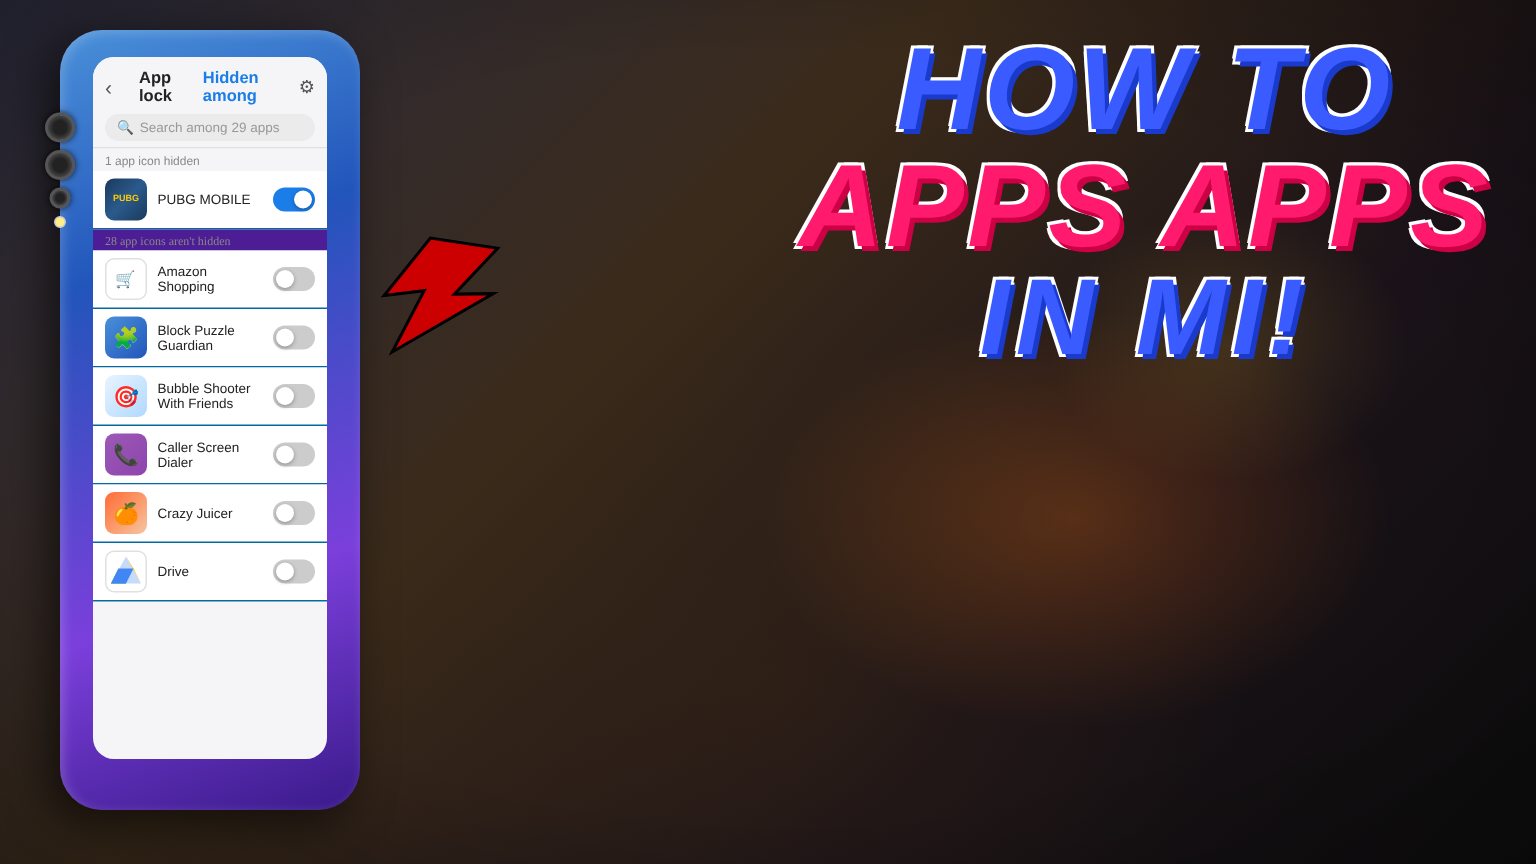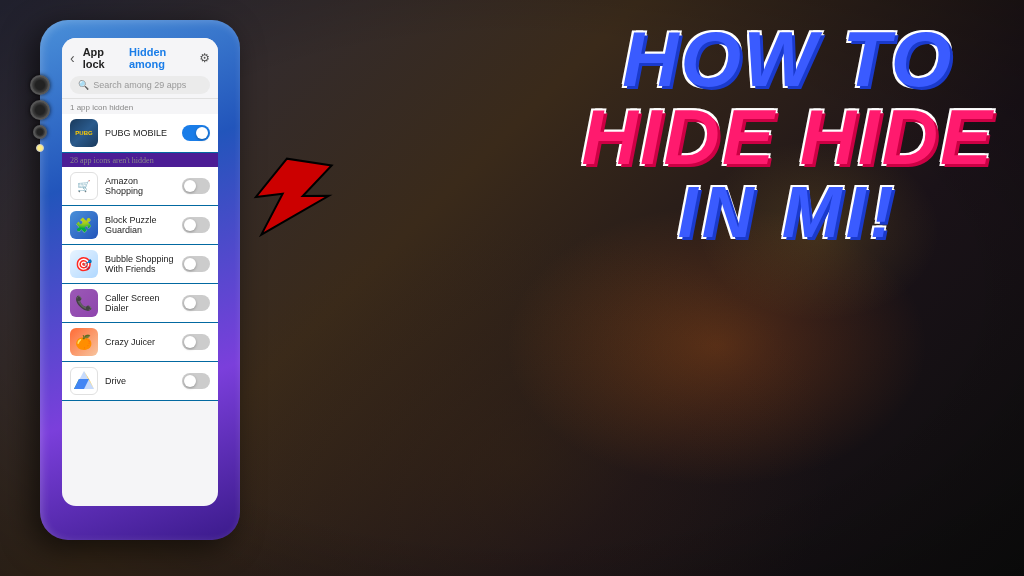--- a/index.html
+++ b/index.html
@@ -139,21 +139,21 @@
     .nav-back {
       font-size: 14px;
       color: #555;
       cursor: pointer;
     }
 
     .nav-title {
       font-size: 11px;
       font-weight: 600;
       color: #222;
-      margin-left: 4px;
+      margin-left: 14px;
     }
 
     .nav-hidden {
       font-size: 11px;
       color: #1a7de8;
       font-weight: 600;
       margin-left: 2px;
     }
 
     .nav-settings {
@@ -432,21 +432,21 @@
         <span class="app-name">Block Puzzle Guardian</span>
         <div class="toggle off">
           <div class="toggle-knob"></div>
         </div>
       </div>
 
       <div class="app-item">
         <div class="app-icon bubble">
           <span style="font-size:14px;">🎯</span>
         </div>
-        <span class="app-name">Bubble Shopping With Friends</span>
+        <span class="app-name">Bubble Shooter With Friends</span>
         <div class="toggle off">
           <div class="toggle-knob"></div>
         </div>
       </div>
 
       <div class="app-item">
         <div class="app-icon caller">
           <span style="font-size:14px;">📞</span>
         </div>
         <span class="app-name">Caller Screen Dialer</span>
@@ -486,15 +486,15 @@
 
 <div class="arrow-svg-container">
   <svg width="120" height="100" viewBox="0 0 120 100">
 
     <polygon points="30,10 10,55 35,45 25,90 80,35 55,42 75,5" fill="#cc0000" stroke="#000" stroke-width="2"></polygon>
   </svg>
 </div>
 
 <div class="title-text">
   <div class="how-to">HOW TO</div>
-  <div class="hide-apps">HIDE HIDE</div>
+  <div class="hide-apps">APPS APPS</div>
   <div class="in-mi">IN MI!</div>
 </div>
 
 </body></html>

